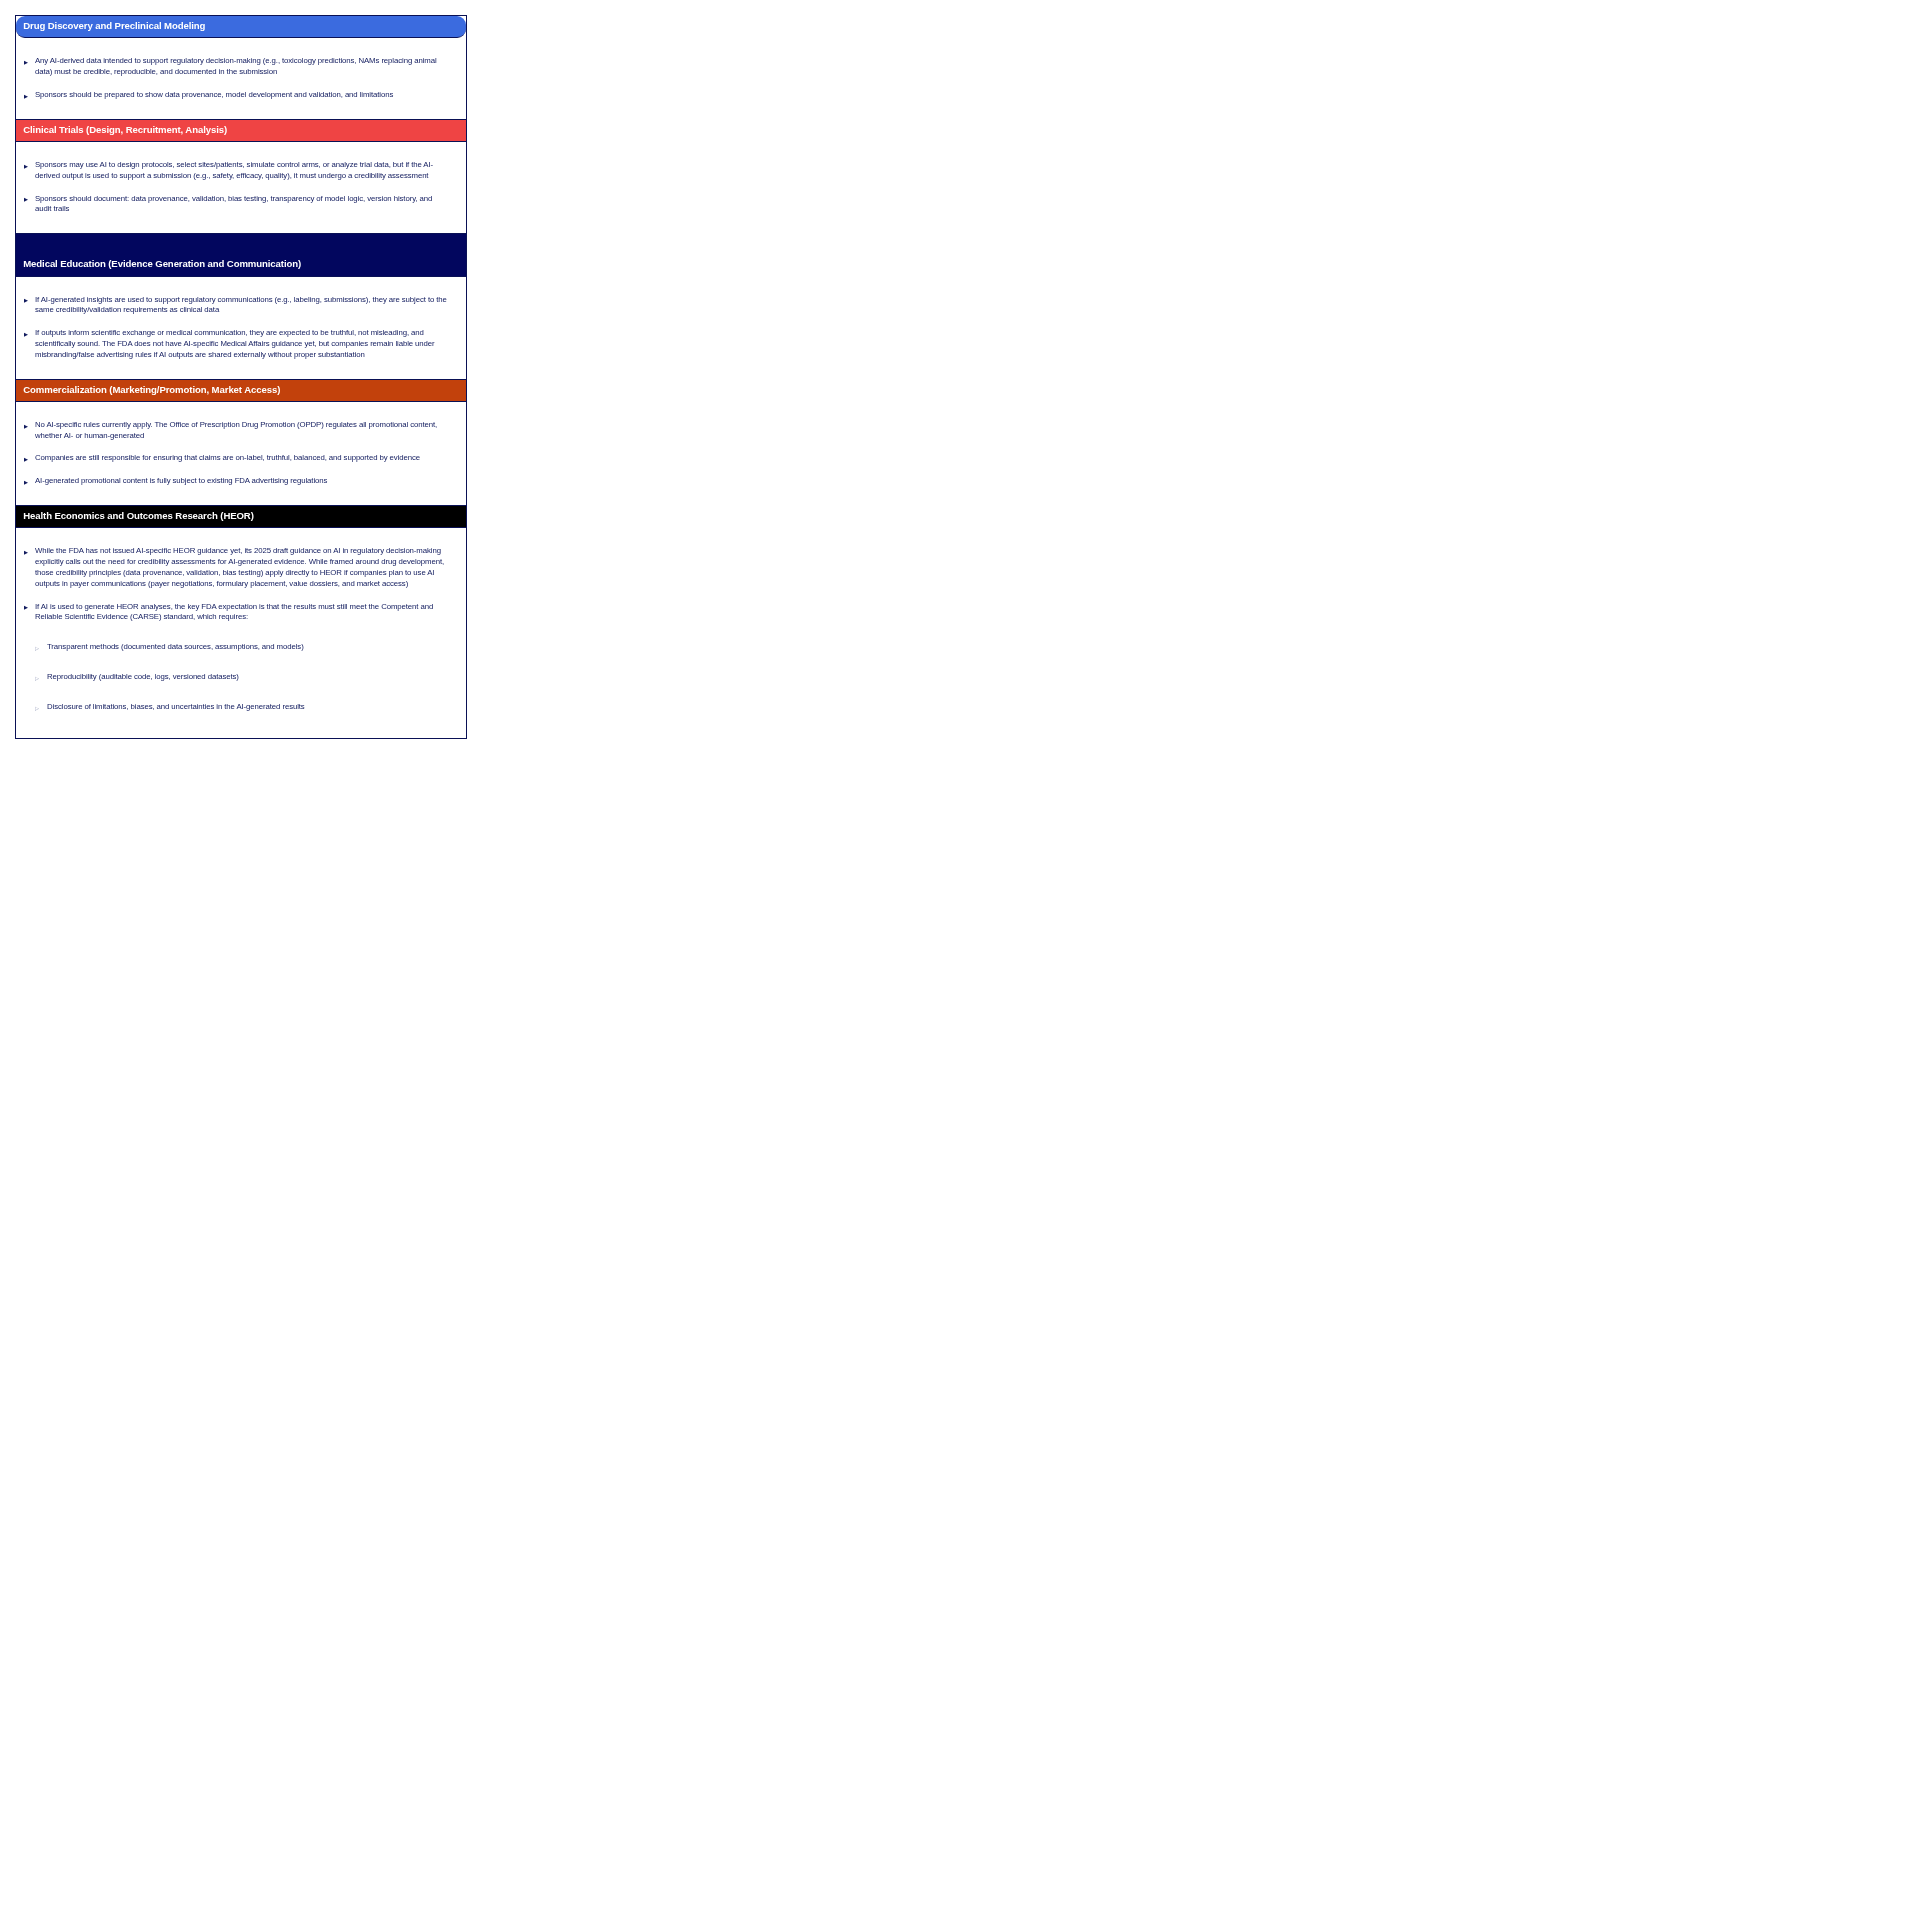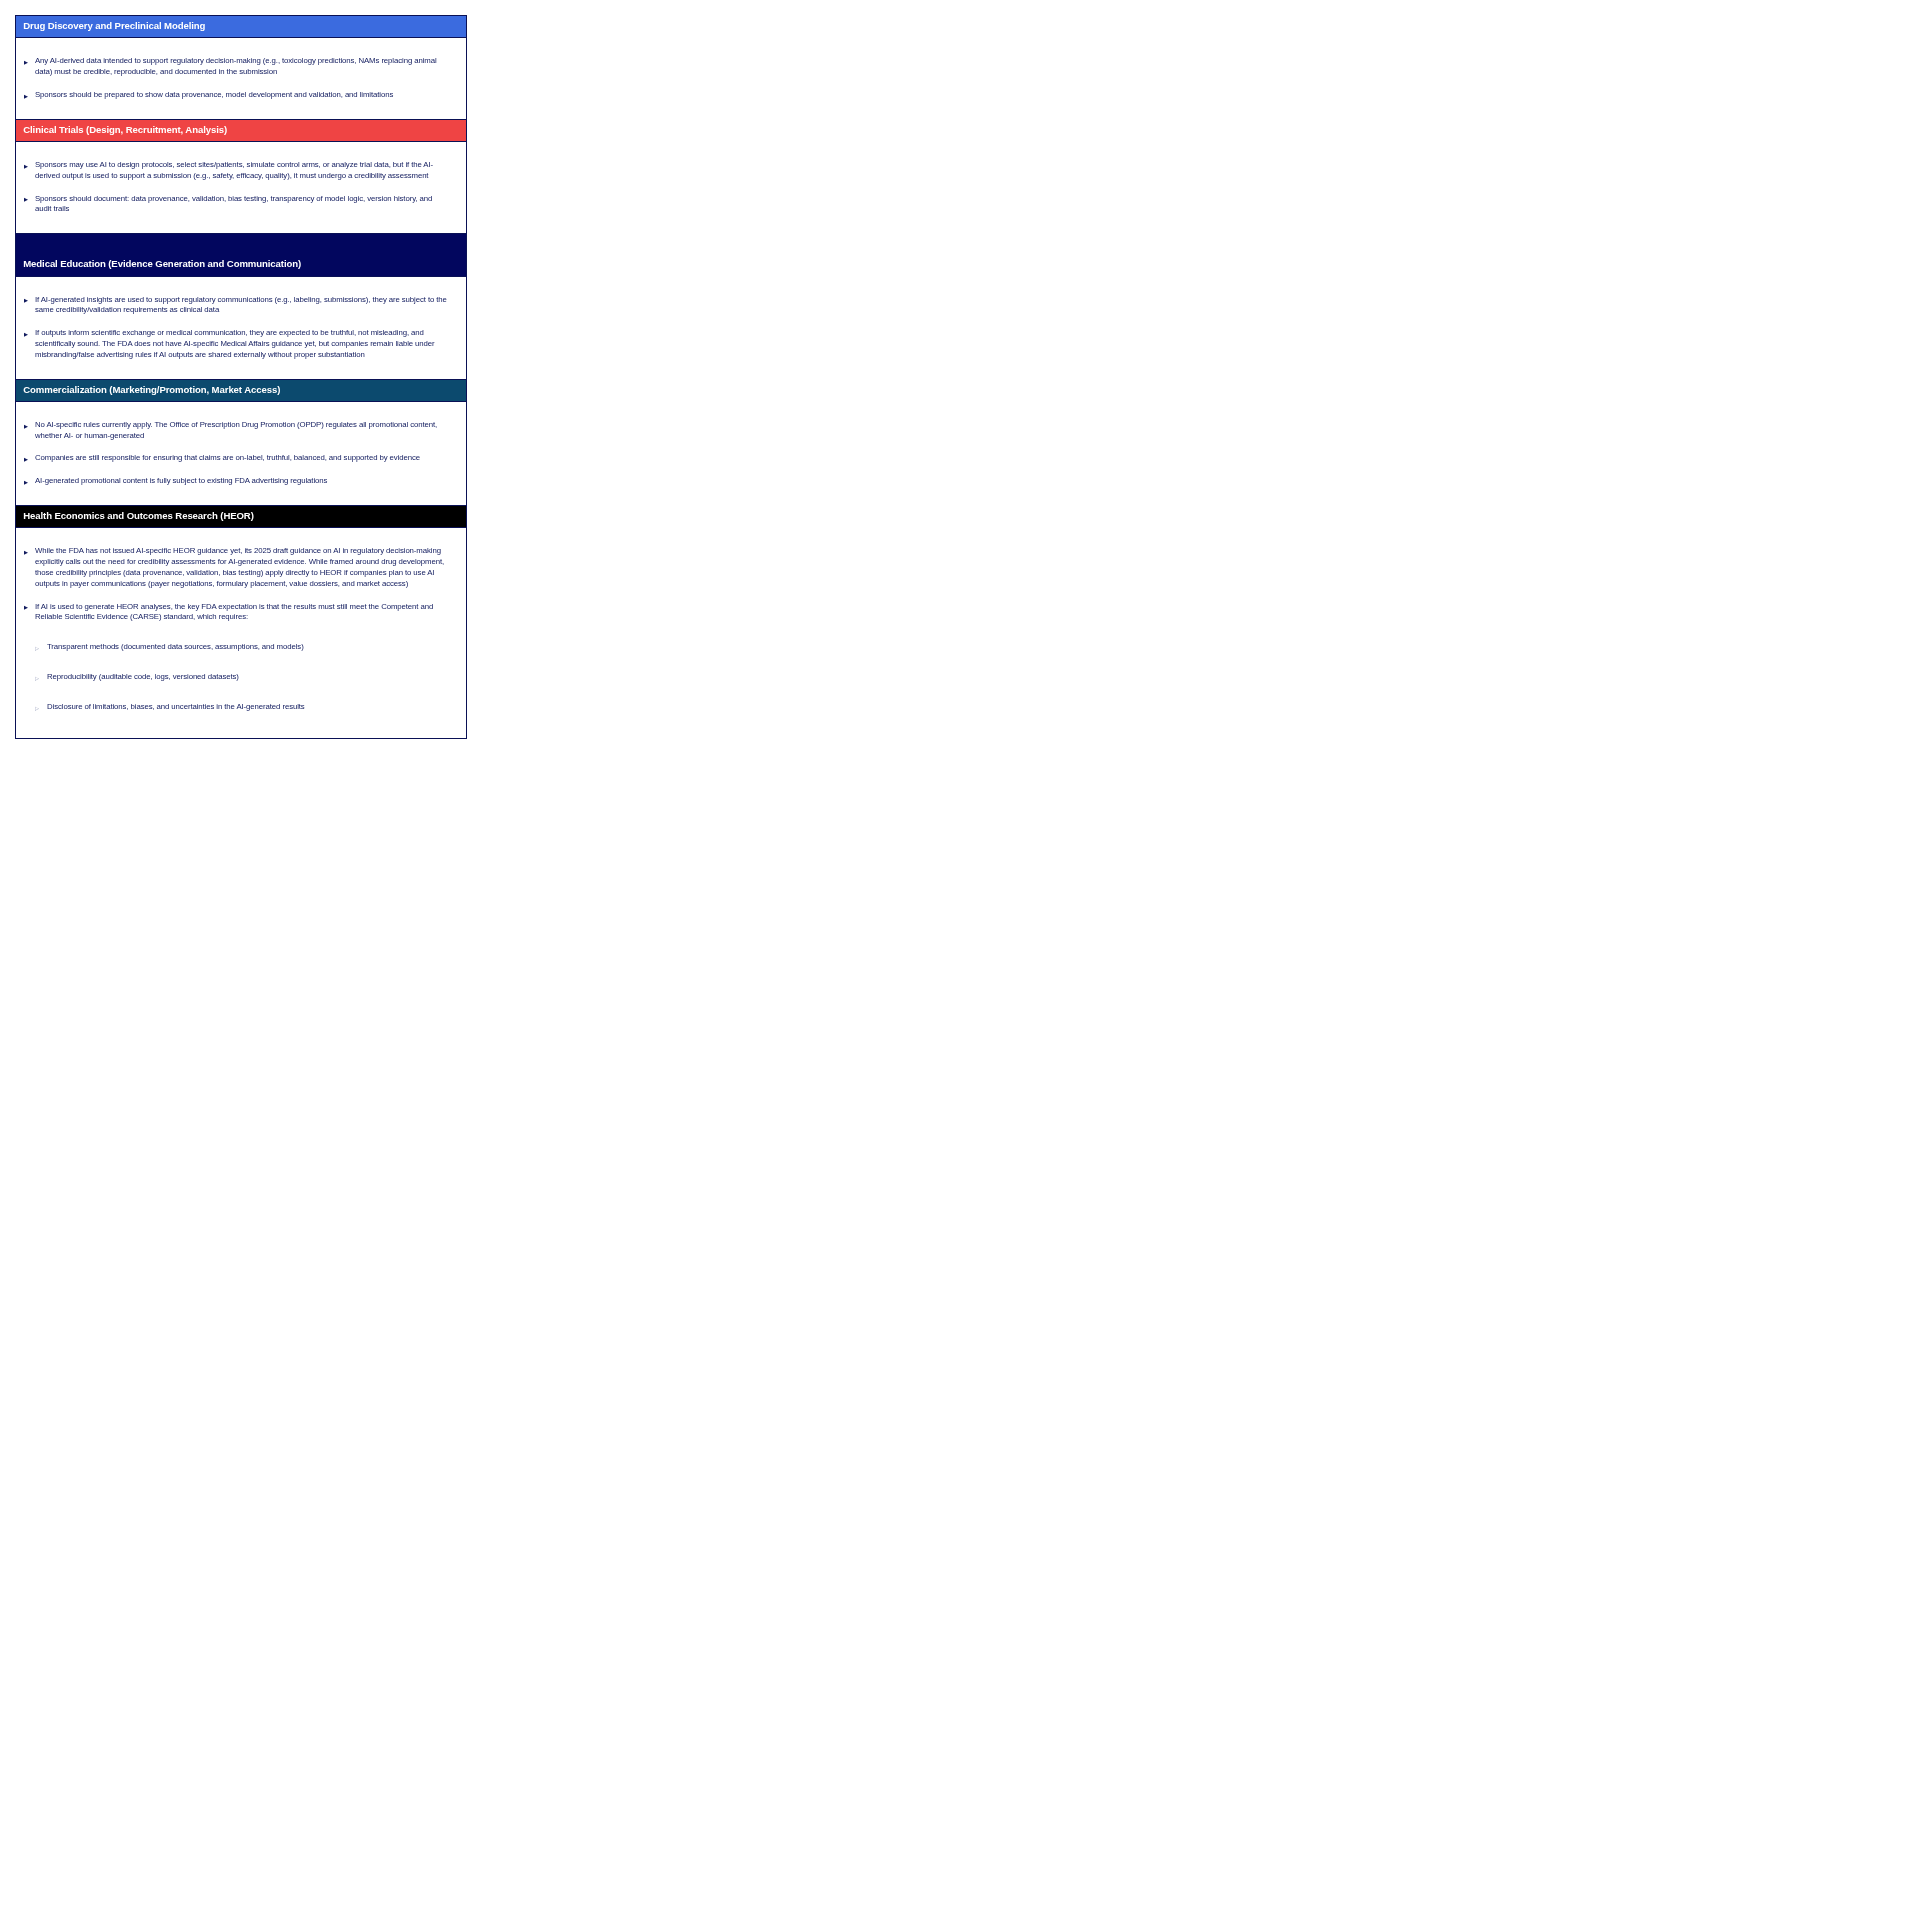--- a/index.html
+++ b/index.html
@@ -65,21 +65,21 @@
     left:19px;
     color:var(--sub-marker);
   }
 </style>
 </head>
 <body style="background: rgb(255, 255, 255);">
 
 <div class="doc">
 
   <section>
-    <header class="band" style="background: rgb(59, 107, 223);">
+    <header class="band" style="background: rgb(59, 107, 223); border-radius: 9px;">
       <h2 style="color: rgb(255, 255, 255);">Drug Discovery and Preclinical Modeling</h2>
     </header>
     <ul class="sec-body">
       <li>
         <span class="m">▶</span>
         <span>Any AI-derived data intended to support regulatory decision-making (e.g., toxicology predictions, NAMs replacing animal data) must be credible, reproducible, and documented in the submission</span>
       </li>
       <li>
         <span class="m">▶</span>
         <span>Sponsors should be prepared to show data provenance, model development and validation, and limitations</span>
@@ -113,21 +113,21 @@
         <span>If AI-generated insights are used to support regulatory communications (e.g., labeling, submissions), they are subject to the same credibility/validation requirements as clinical data</span>
       </li>
       <li>
         <span class="m">▶</span>
         <span>If outputs inform scientific exchange or medical communication, they are expected to be truthful, not misleading, and scientifically sound. The FDA does not have AI-specific Medical Affairs guidance yet, but companies remain liable under misbranding/false advertising rules if AI outputs are shared externally without proper substantiation</span>
       </li>
     </ul>
   </section>
 
   <section>
-    <header class="band" style="background: #0c4a6e;">
+    <header class="band" style="background: #c2410c;">
       <h2 style="color: rgb(255, 255, 255);">Commercialization (Marketing/Promotion, Market Access)</h2>
     </header>
     <ul class="sec-body">
       <li>
         <span class="m">▶</span>
         <span>No AI-specific rules currently apply. The Office of Prescription Drug Promotion (OPDP) regulates all promotional content, whether AI- or human-generated</span>
       </li>
       <li>
         <span class="m">▶</span>
         <span>Companies are still responsible for ensuring that claims are on-label, truthful, balanced, and supported by evidence</span>

